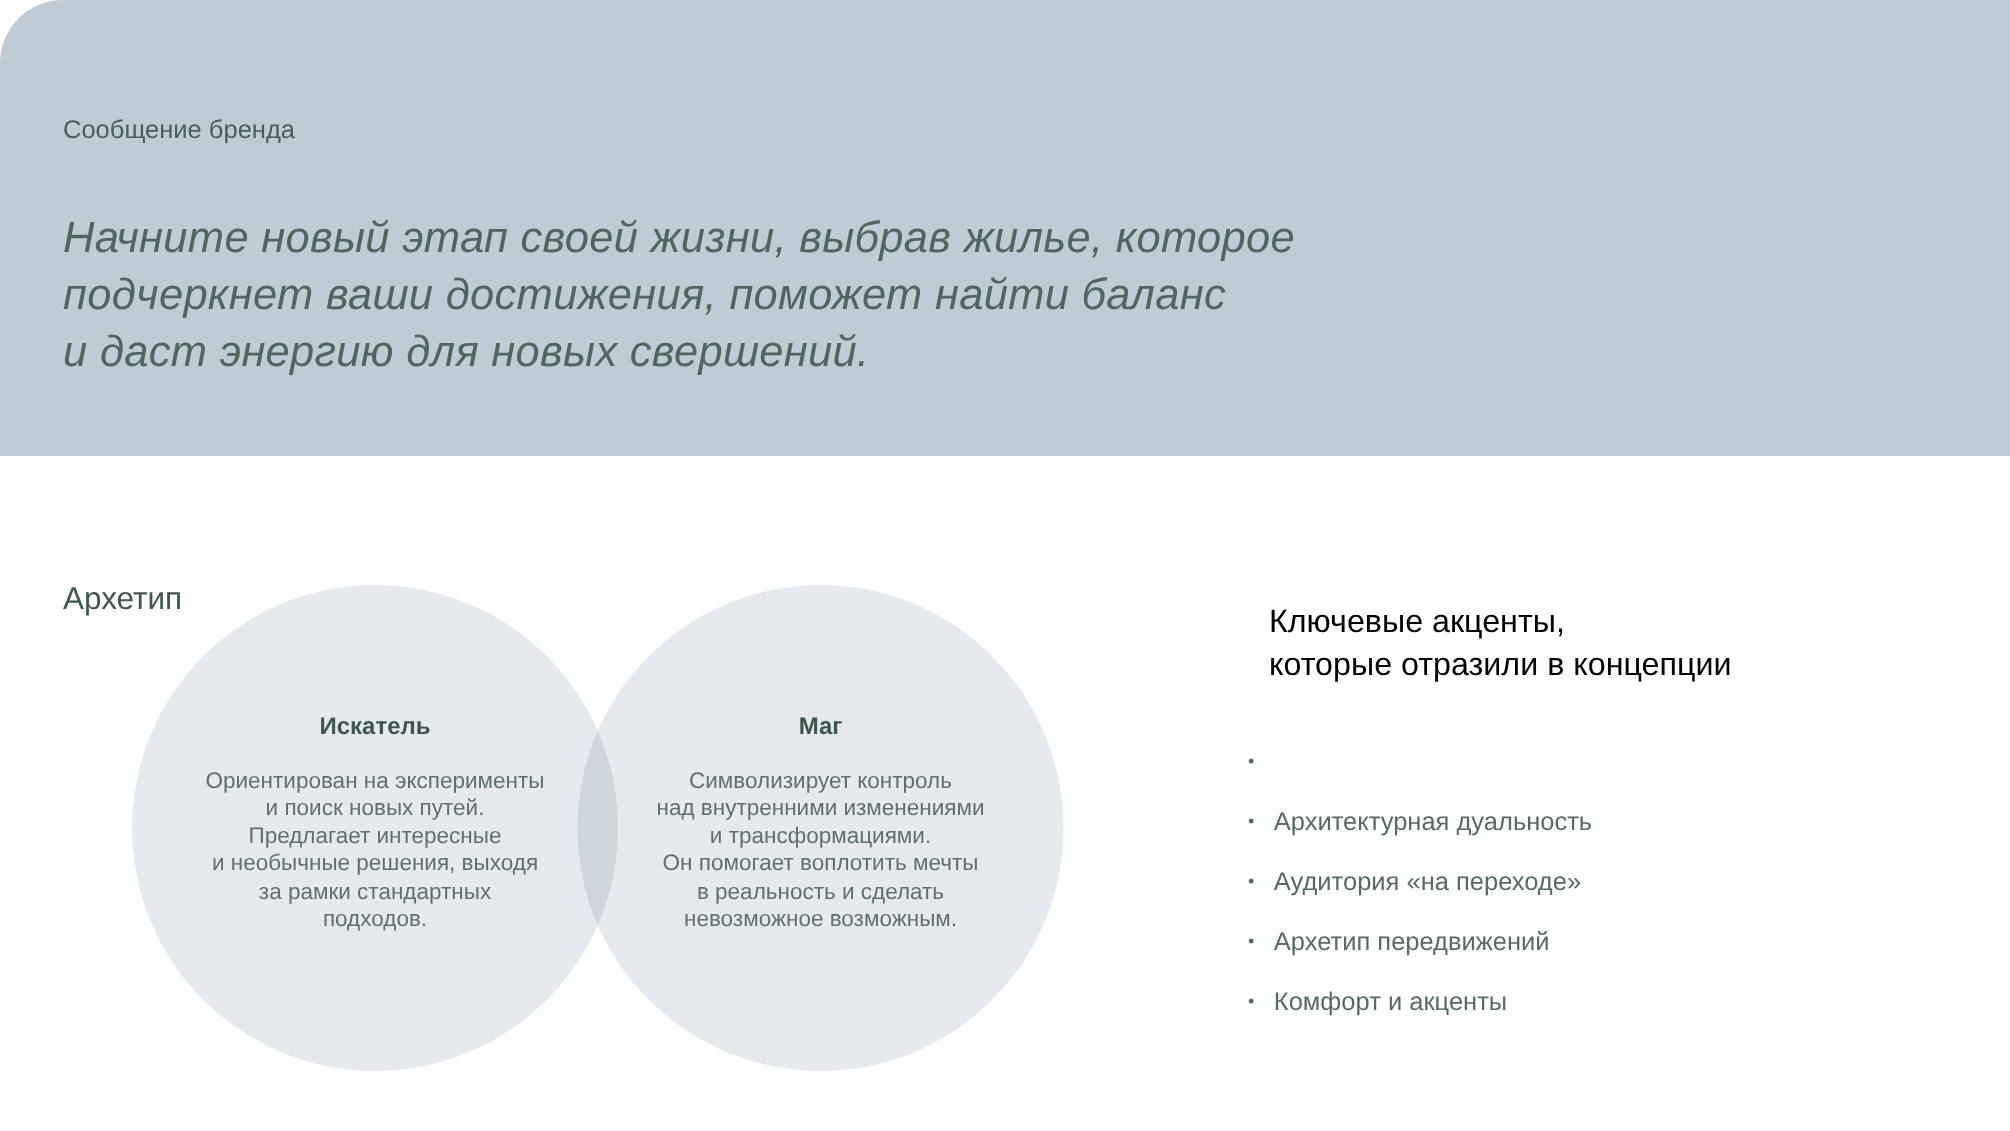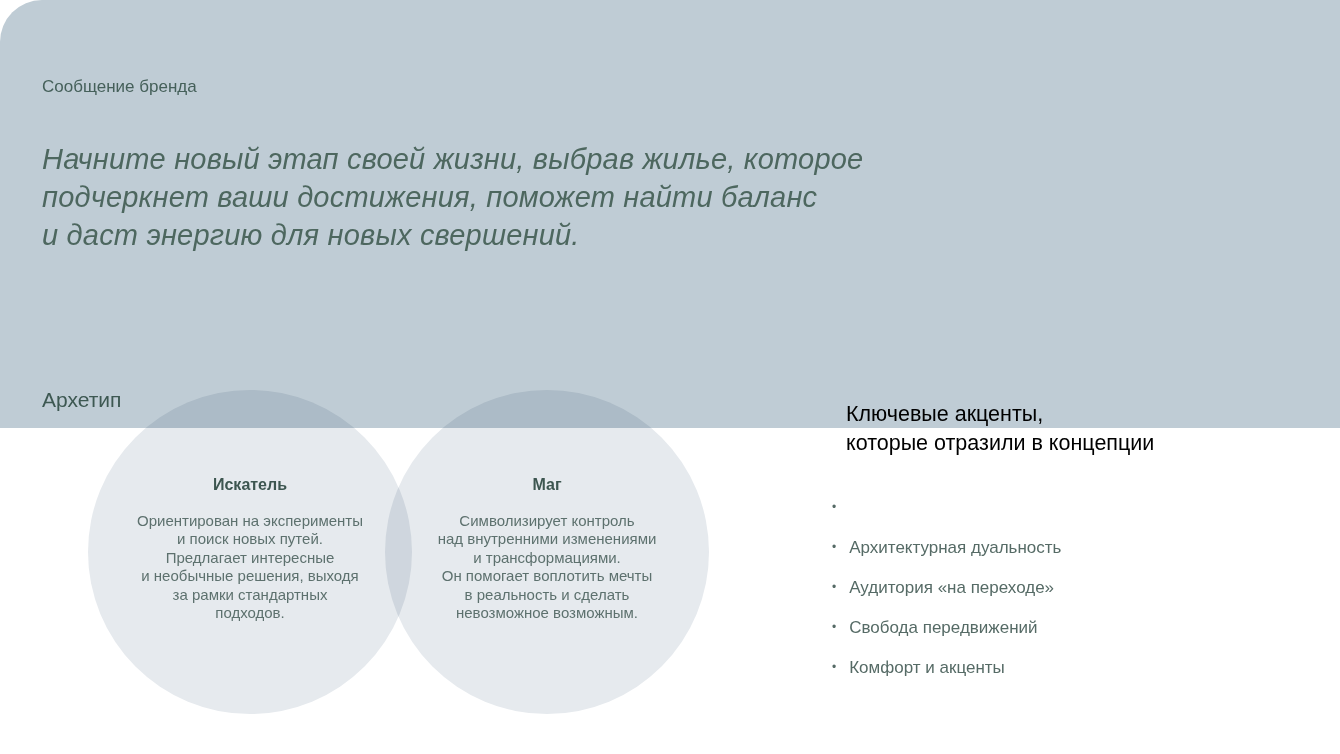--- a/index.html
+++ b/index.html
@@ -14,21 +14,21 @@
     height: 754px;
     background: #ffffff;
     overflow: hidden;
   }
 
   
   .banner {
     position: absolute;
     left: 0; top: 0;
     width: 1340px;
-    height: 428px;
+    height: 304px;
     background: #bfccd5;
     border-top-left-radius: 42px;
   }
   .banner-label {
     position: absolute;
     left: 42px;
     top: 76px;
     font-size: 17px;
     line-height: 21px;
     color: #45605a;
@@ -169,21 +169,21 @@
       <li class="accent-item">
         <span class="bullet-dot">•</span>
         <span>Архитектурная дуальность</span>
       </li>
       <li class="accent-item">
         <span class="bullet-dot">•</span>
         <span>Аудитория «на переходе»</span>
       </li>
       <li class="accent-item">
         <span class="bullet-dot">•</span>
-        <span>Свобода передвижений</span>
+        <span>Архетип передвижений</span>
       </li>
       <li class="accent-item">
         <span class="bullet-dot">•</span>
         <span>Комфорт и акценты</span>
       </li>
     </ul>
   </section>
 
 </div>
 

